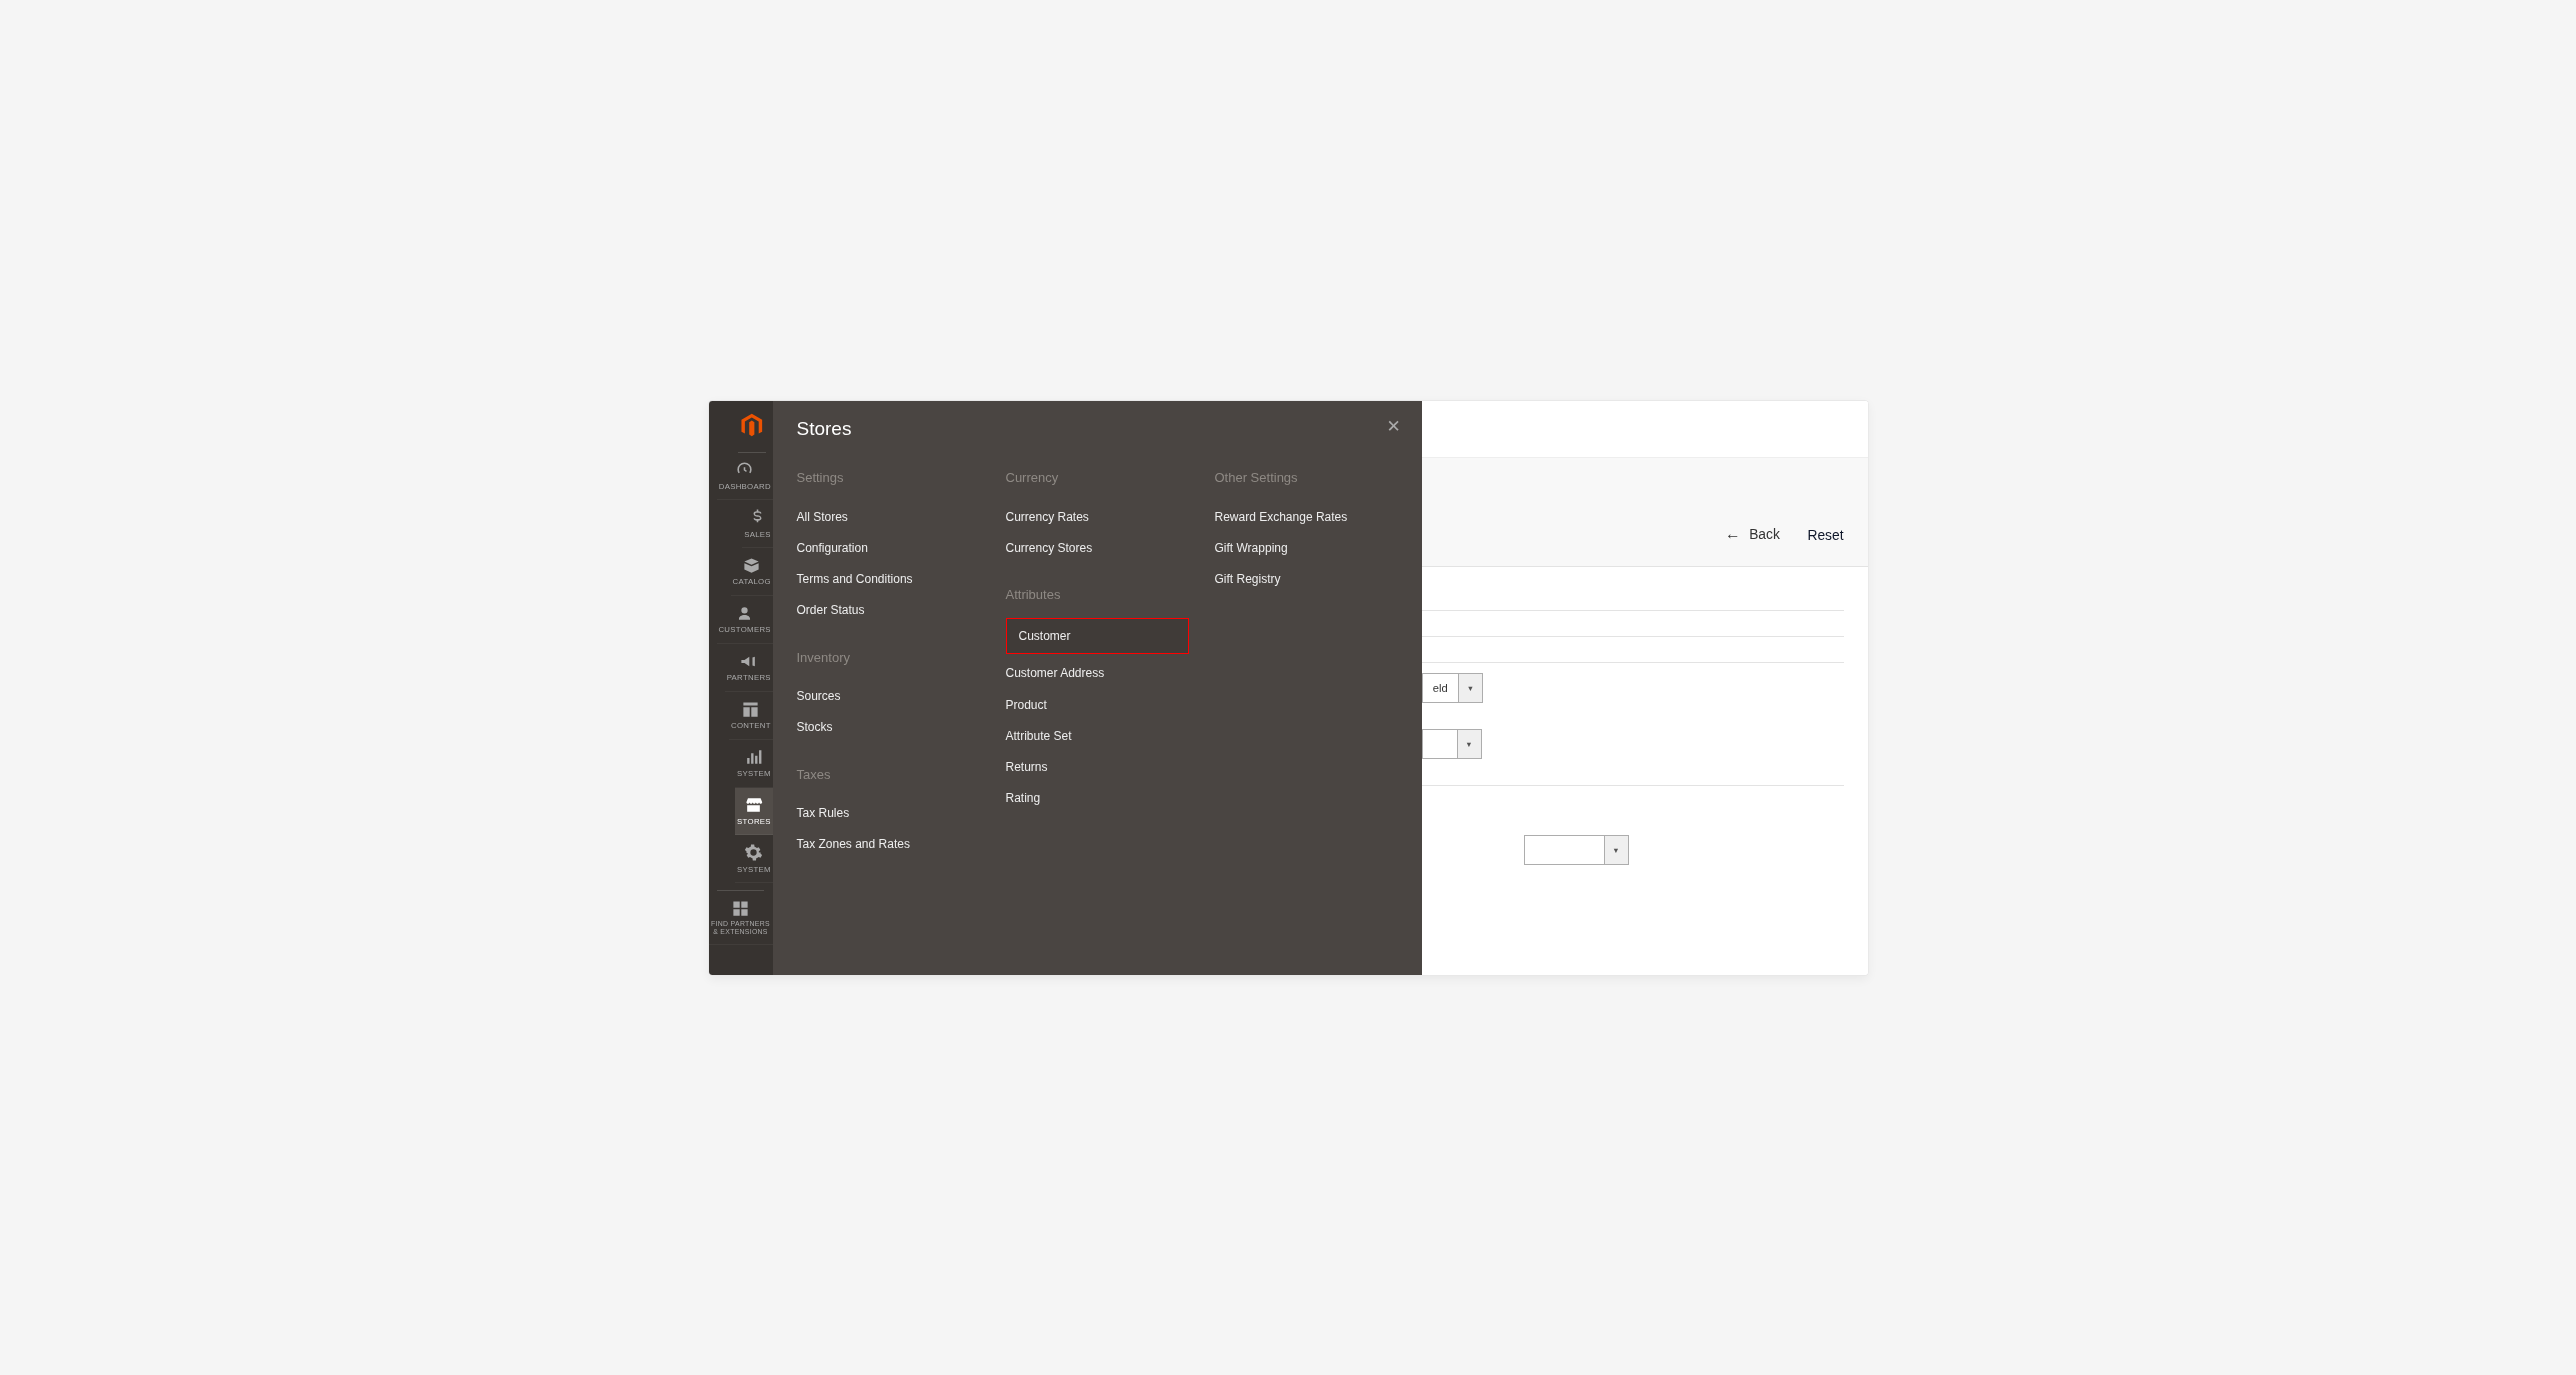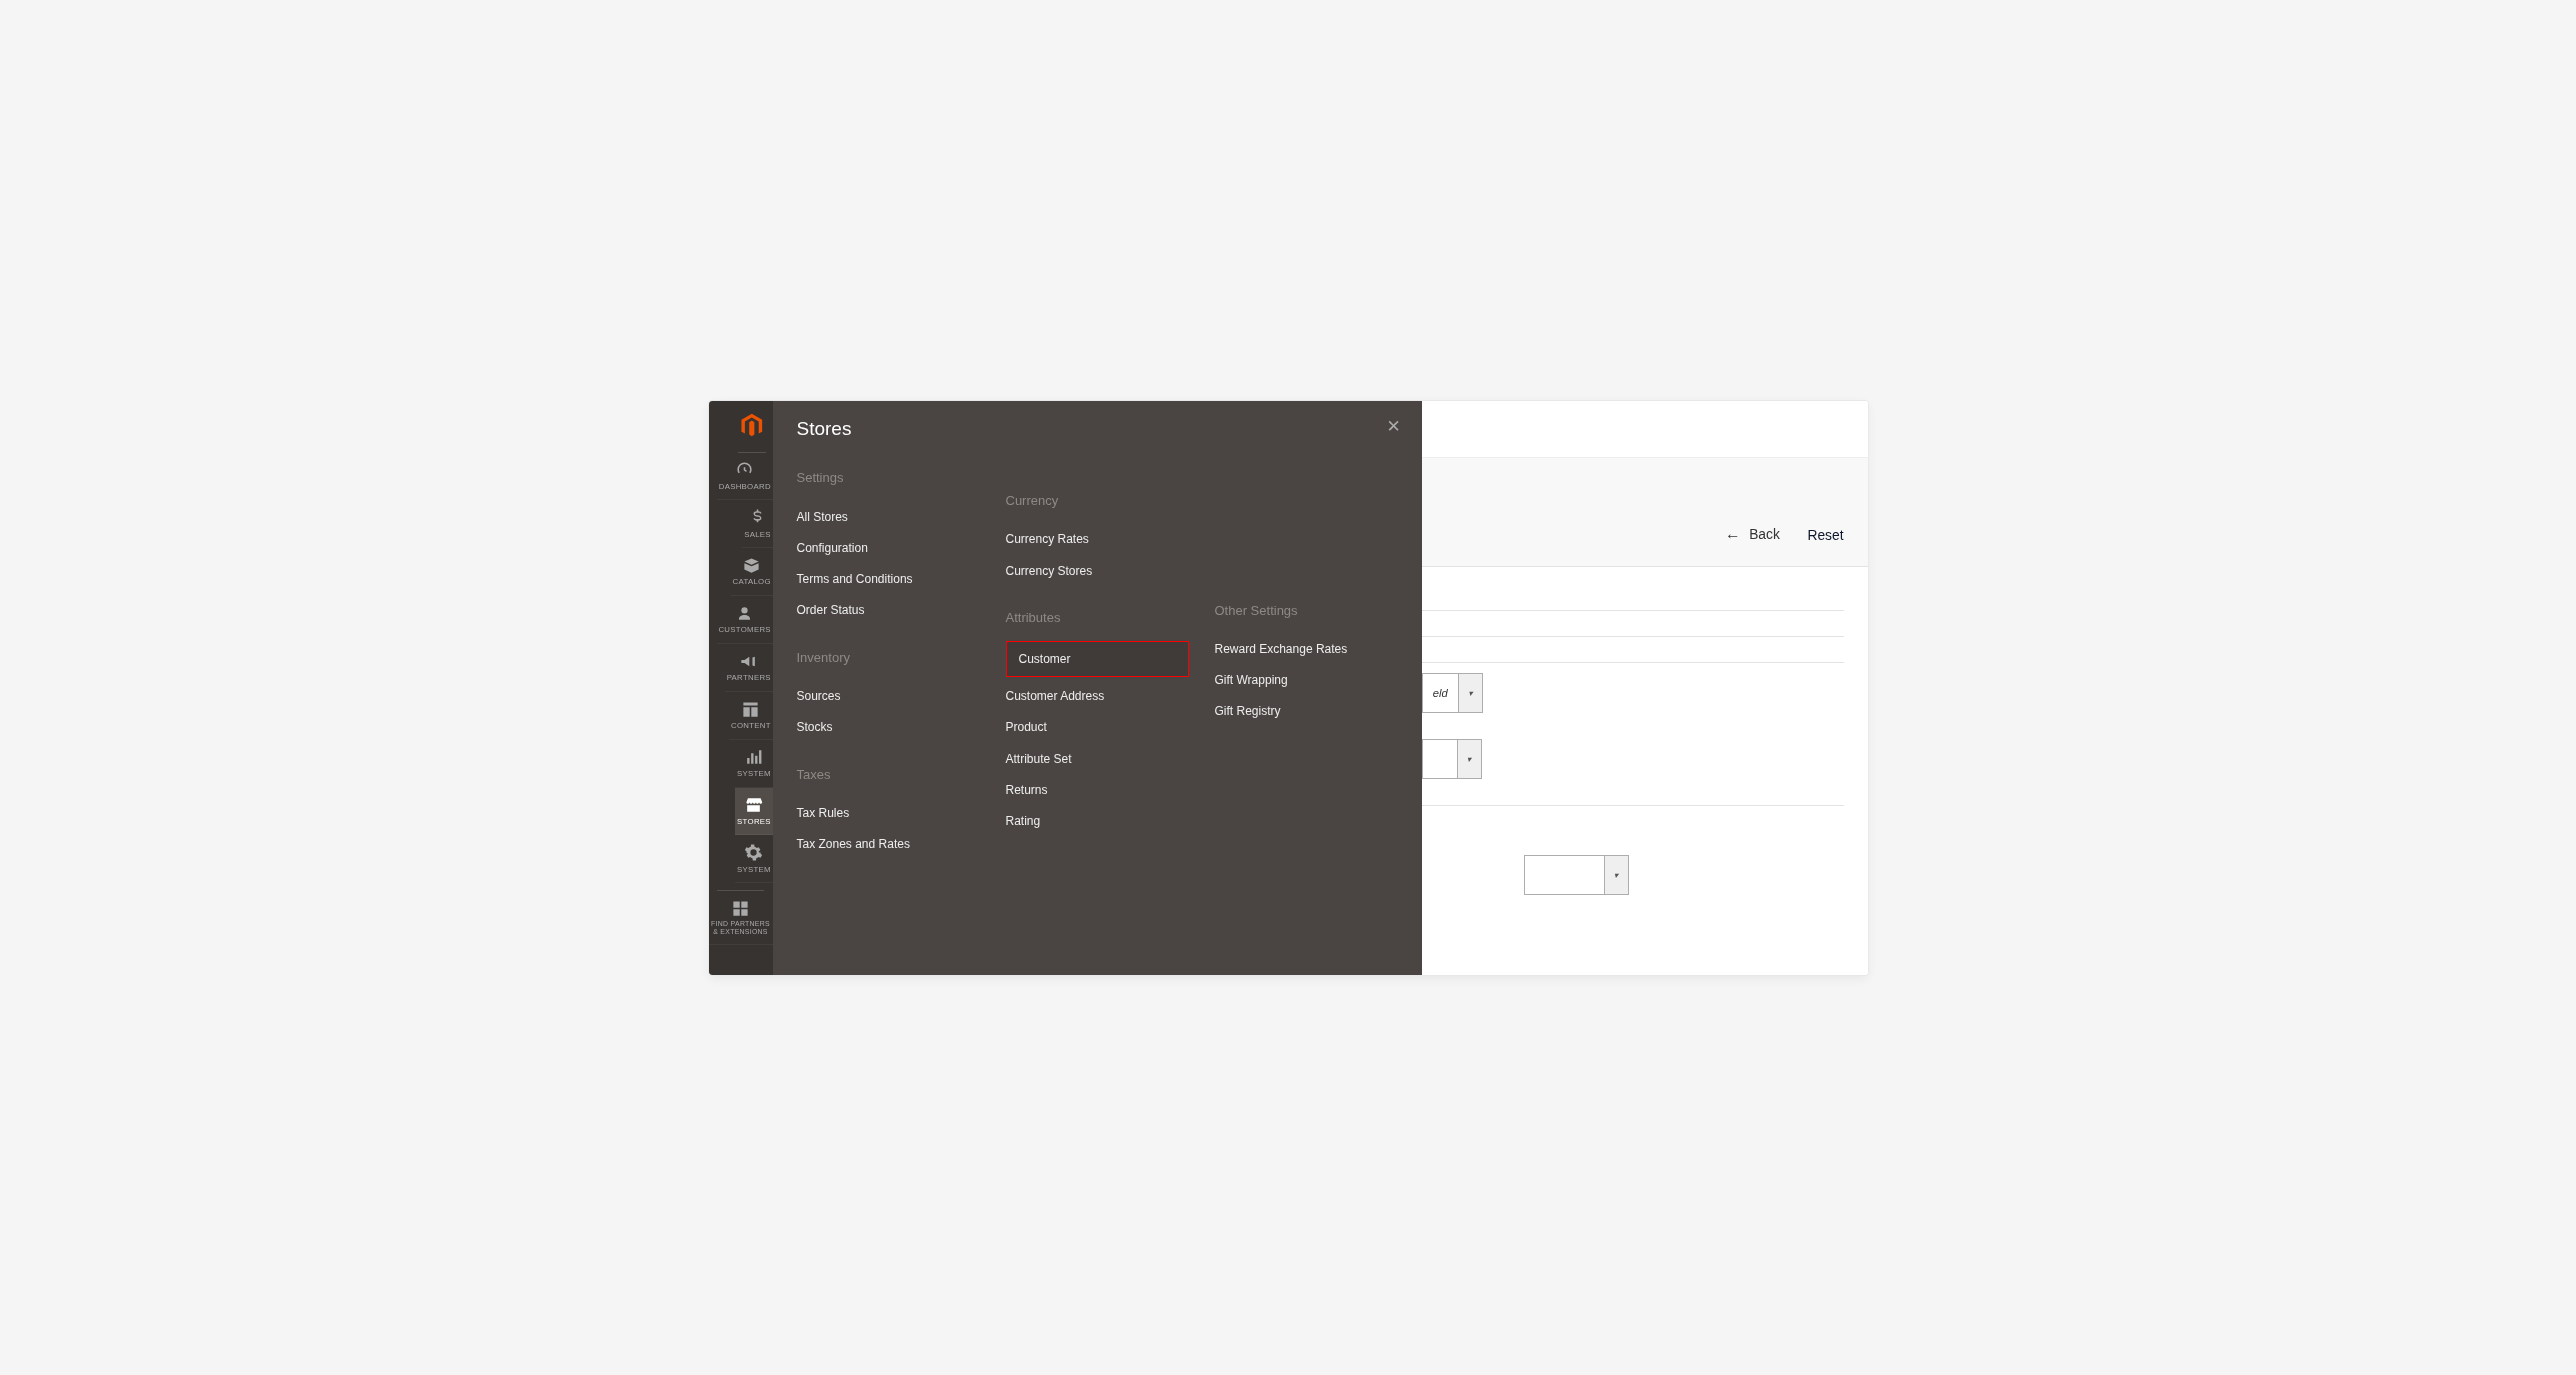--- a/index.html
+++ b/index.html
@@ -76,21 +76,21 @@
     .flyout h1 { font-size: 19px; font-weight: 400; margin-bottom: 20.7px; color: #fff; }
     .flyout .close {
       position: absolute;
       top: 17px;
       right: 20.7px;
       cursor: pointer;
       color: #aaa;
       font-size: 17px;
       line-height: 1;
     }
-    .flyout-columns { display: flex; gap: 26px; align-items: center; }
+    .flyout-columns { display: flex; gap: 26px; }
     .fly-col { flex: 1; }
     .fly-section-title {
       color: #8e8984;
       font-size: 13px;
       margin: 10.3px 0 15.5px;
     }
     .fly-link {
       display: block;
       color: #eee;
       text-decoration: none;
@@ -125,21 +125,21 @@
       background: none;
       border: none;
       cursor: pointer;
     }
     .btn-back .arrow { font-size: 15.5px; }
     .btn-reset { font-size: 13.8px; color: #0f172a; background: none; border: none; cursor: pointer; }
     .content-body { padding: 17px 24px 0 0; flex: 1; overflow: hidden; }
     .form-row { border-top: 0.9px solid #e3e3e3; padding: 5.2px 0; min-height: 26px; font-size: 11.2px; color: #333; display: flex; align-items: center; }
     .form-row.first { border-top: none; }
     .hint { font-size: 10.3px; color: #666; padding: 5.2px 0 8.6px; }
-    .select-wrap { display: inline-flex; height: 40px; margin: 5.2px 0; border: 0.9px solid #adadad; background: #fff; font-style: italic; }
+    .select-wrap { display: inline-flex; height: 30px; margin: 5.2px 0; border: 0.9px solid #adadad; background: #fff; }
     .select-val { padding: 0 10.3px; display: flex; align-items: center; font-size: 11.2px; min-width: 34px; }
     .select-caret {
       width: 24px;
       border-left: 0.9px solid #adadad;
       background: #efefef;
       display: flex;
       align-items: center;
       justify-content: center;
       cursor: pointer;
     }

